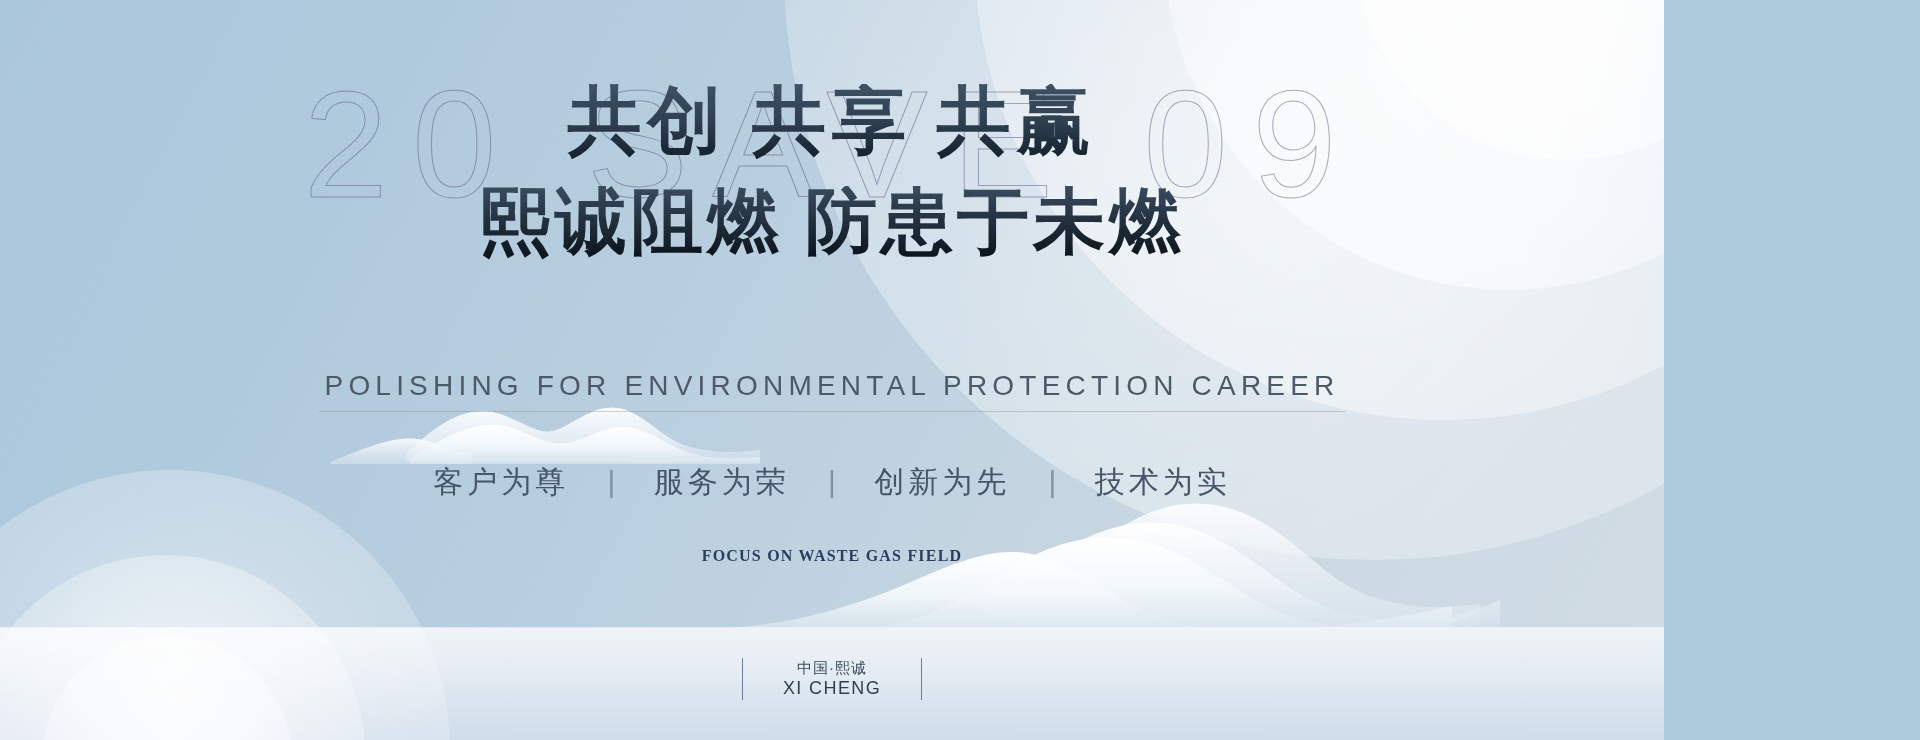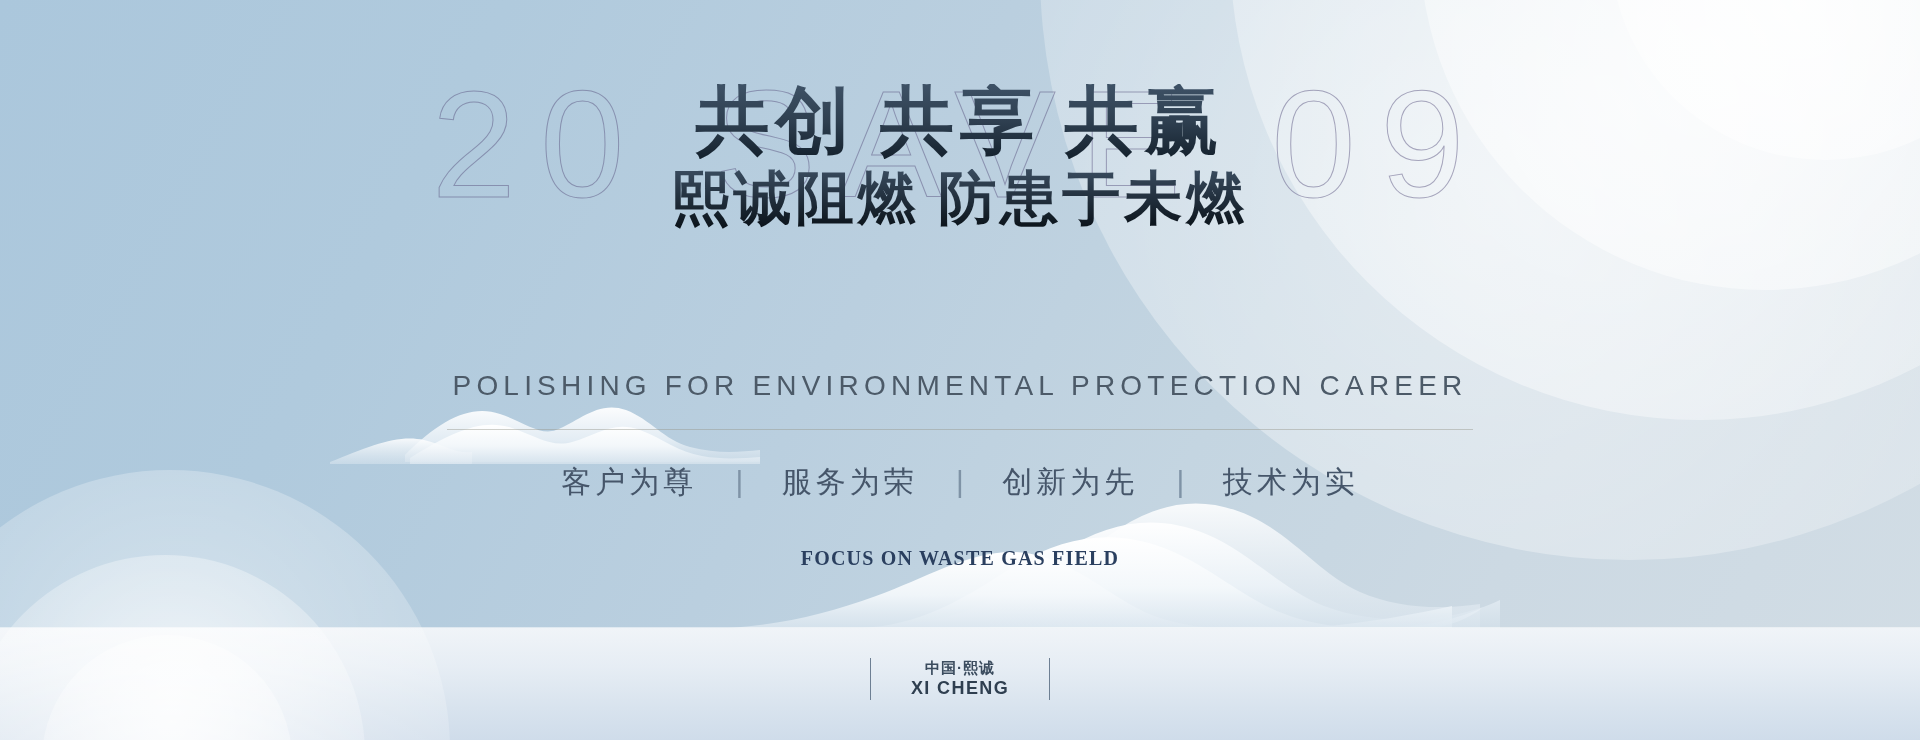--- a/index.html
+++ b/index.html
@@ -6,21 +6,21 @@
   * { margin:0; padding:0; box-sizing:border-box; }
   html, body { width:1920px; height:740px; overflow:hidden; }
   body {
     font-family:"Liberation Sans", sans-serif;
     background:#aecadd;
   }
 
   
   .stage {
     position:relative;
-    width:1920px;
+    width:1664px;
     height:740px;
     overflow:hidden;
     background:
       linear-gradient(118deg,
         #abc7dc 0%,
         #b0cadd 22%,
         #bacfdf 44%,
         #c4d5e1 62%,
         #ccd9e3 78%,
         #d2dde5 100%);
@@ -95,22 +95,22 @@
     display:block;
     font-size:74px;
     letter-spacing:6px;
     background:linear-gradient(180deg,#3e5266 0%,#2e3f50 50%,#14212d 100%);
     -webkit-background-clip:text;
     background-clip:text;
     color:transparent;
   }
   .headline .line2 {
     display:block;
-    margin-top:10px;
-    font-size:58px;
+    margin-top:27px;
+    font-size:72px;
     letter-spacing:4px;
     background:linear-gradient(180deg,#3a4c5f 0%,#23313f 46%,#0a1219 100%);
     -webkit-background-clip:text;
     background-clip:text;
     color:transparent;
   }
 
   
   .tagline-wrap {
     position:absolute;
@@ -118,21 +118,21 @@
     top:370px;
     text-align:center;
   }
   .tagline {
     display:inline-block;
     font-family:"Liberation Sans Narrow","Liberation Sans", sans-serif;
     font-size:28px;
     font-weight:400;
     letter-spacing:5.2px;
     color:#4c5a68;
-    padding:0 6px 27px 6px;
+    padding:0 6px 9px 6px;
     border-bottom:1px solid rgba(150,150,140,.45);
     white-space:nowrap;
   }
 
   
   .values {
     position:absolute;
     left:0; right:0;
     top:462px;
     text-align:center;
@@ -156,33 +156,32 @@
     position:absolute;
     left:0; right:0;
     top:544px;
     text-align:center;
     font-family:"Liberation Serif", serif;
     font-weight:700;
     color:#2a3f5f;
     line-height:1.45;
     white-space:nowrap;
   }
-  .serif-lines .s1 { display:block; font-size:20px; letter-spacing:1.2px; }
+  .serif-lines .s1 { display:block; font-size:16px; letter-spacing:1.2px; }
   .serif-lines .s2 { display:block; font-size:16px; letter-spacing:1.2px; }
 
   
   .brand {
     position:absolute;
     left:0; right:0;
     bottom:40px;
     display:flex;
     justify-content:center;
     align-items:center;
     gap:40px;
-    font-weight:bold;
   }
   .brand .bar {
     width:1px; height:42px;
     background:#6d7f93;
   }
   .brand .names { text-align:center; line-height:1.28; }
   .brand .cn {
     display:block;
     font-family:"Liberation Sans", sans-serif;
     font-size:15px;

